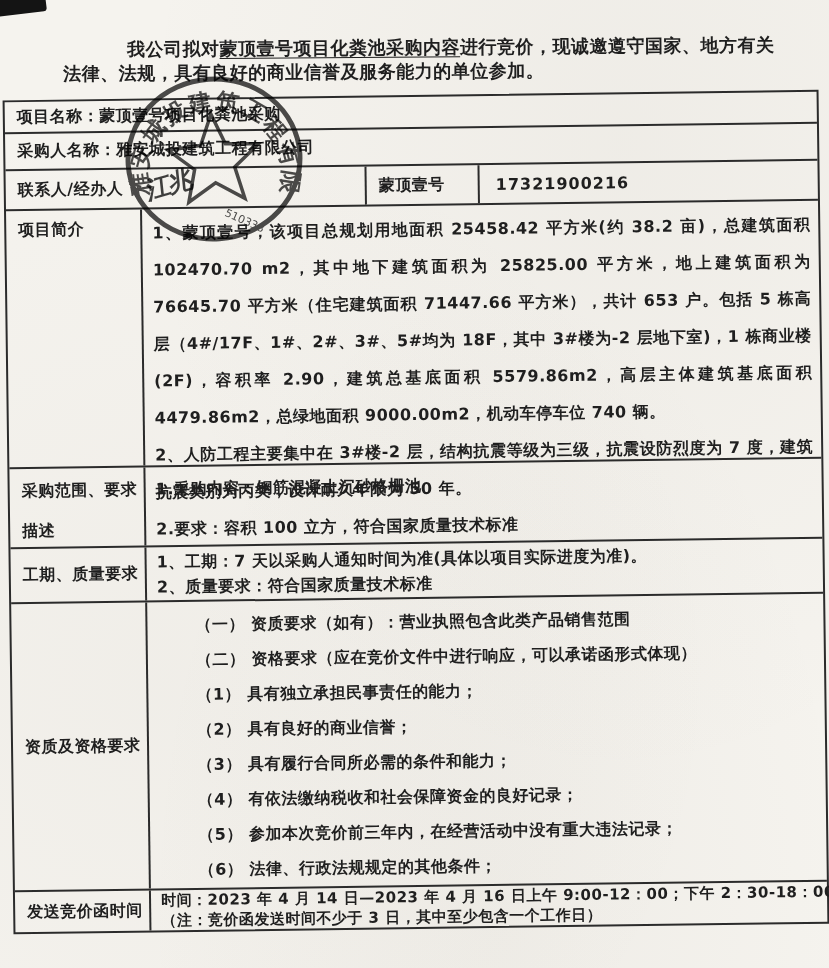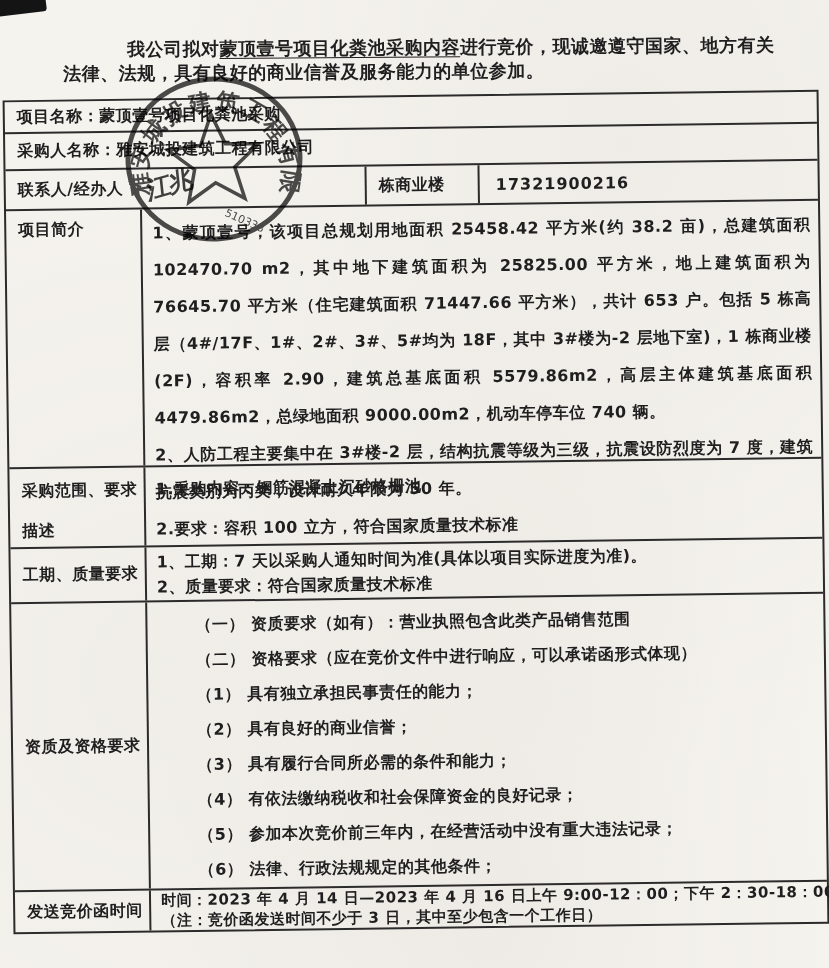--- a/index.html
+++ b/index.html
@@ -93,21 +93,21 @@
         <span>采购人名称：</span>
           <span>雅安城投建筑工程有限公司</span>
       </div>
     </div>
 
     <div class="t-row r3">
       <div class="cell c1 inline-cell">
         <span class="nowrap">联系人/经办人</span>
       </div>
       <div class="cell c2 inline-cell">
-        <span class="nowrap">栋商业楼</span>
+        <span class="nowrap">蒙顶壹号</span>
       </div>
       <div class="cell c3 inline-cell">
         <span>17321900216</span>
       </div>
     </div>
 
     <div class="t-row r4">
       <div class="cell lab top">
         <span class="nowrap" style="line-height:37px;">项目简介</span>
       </div>

